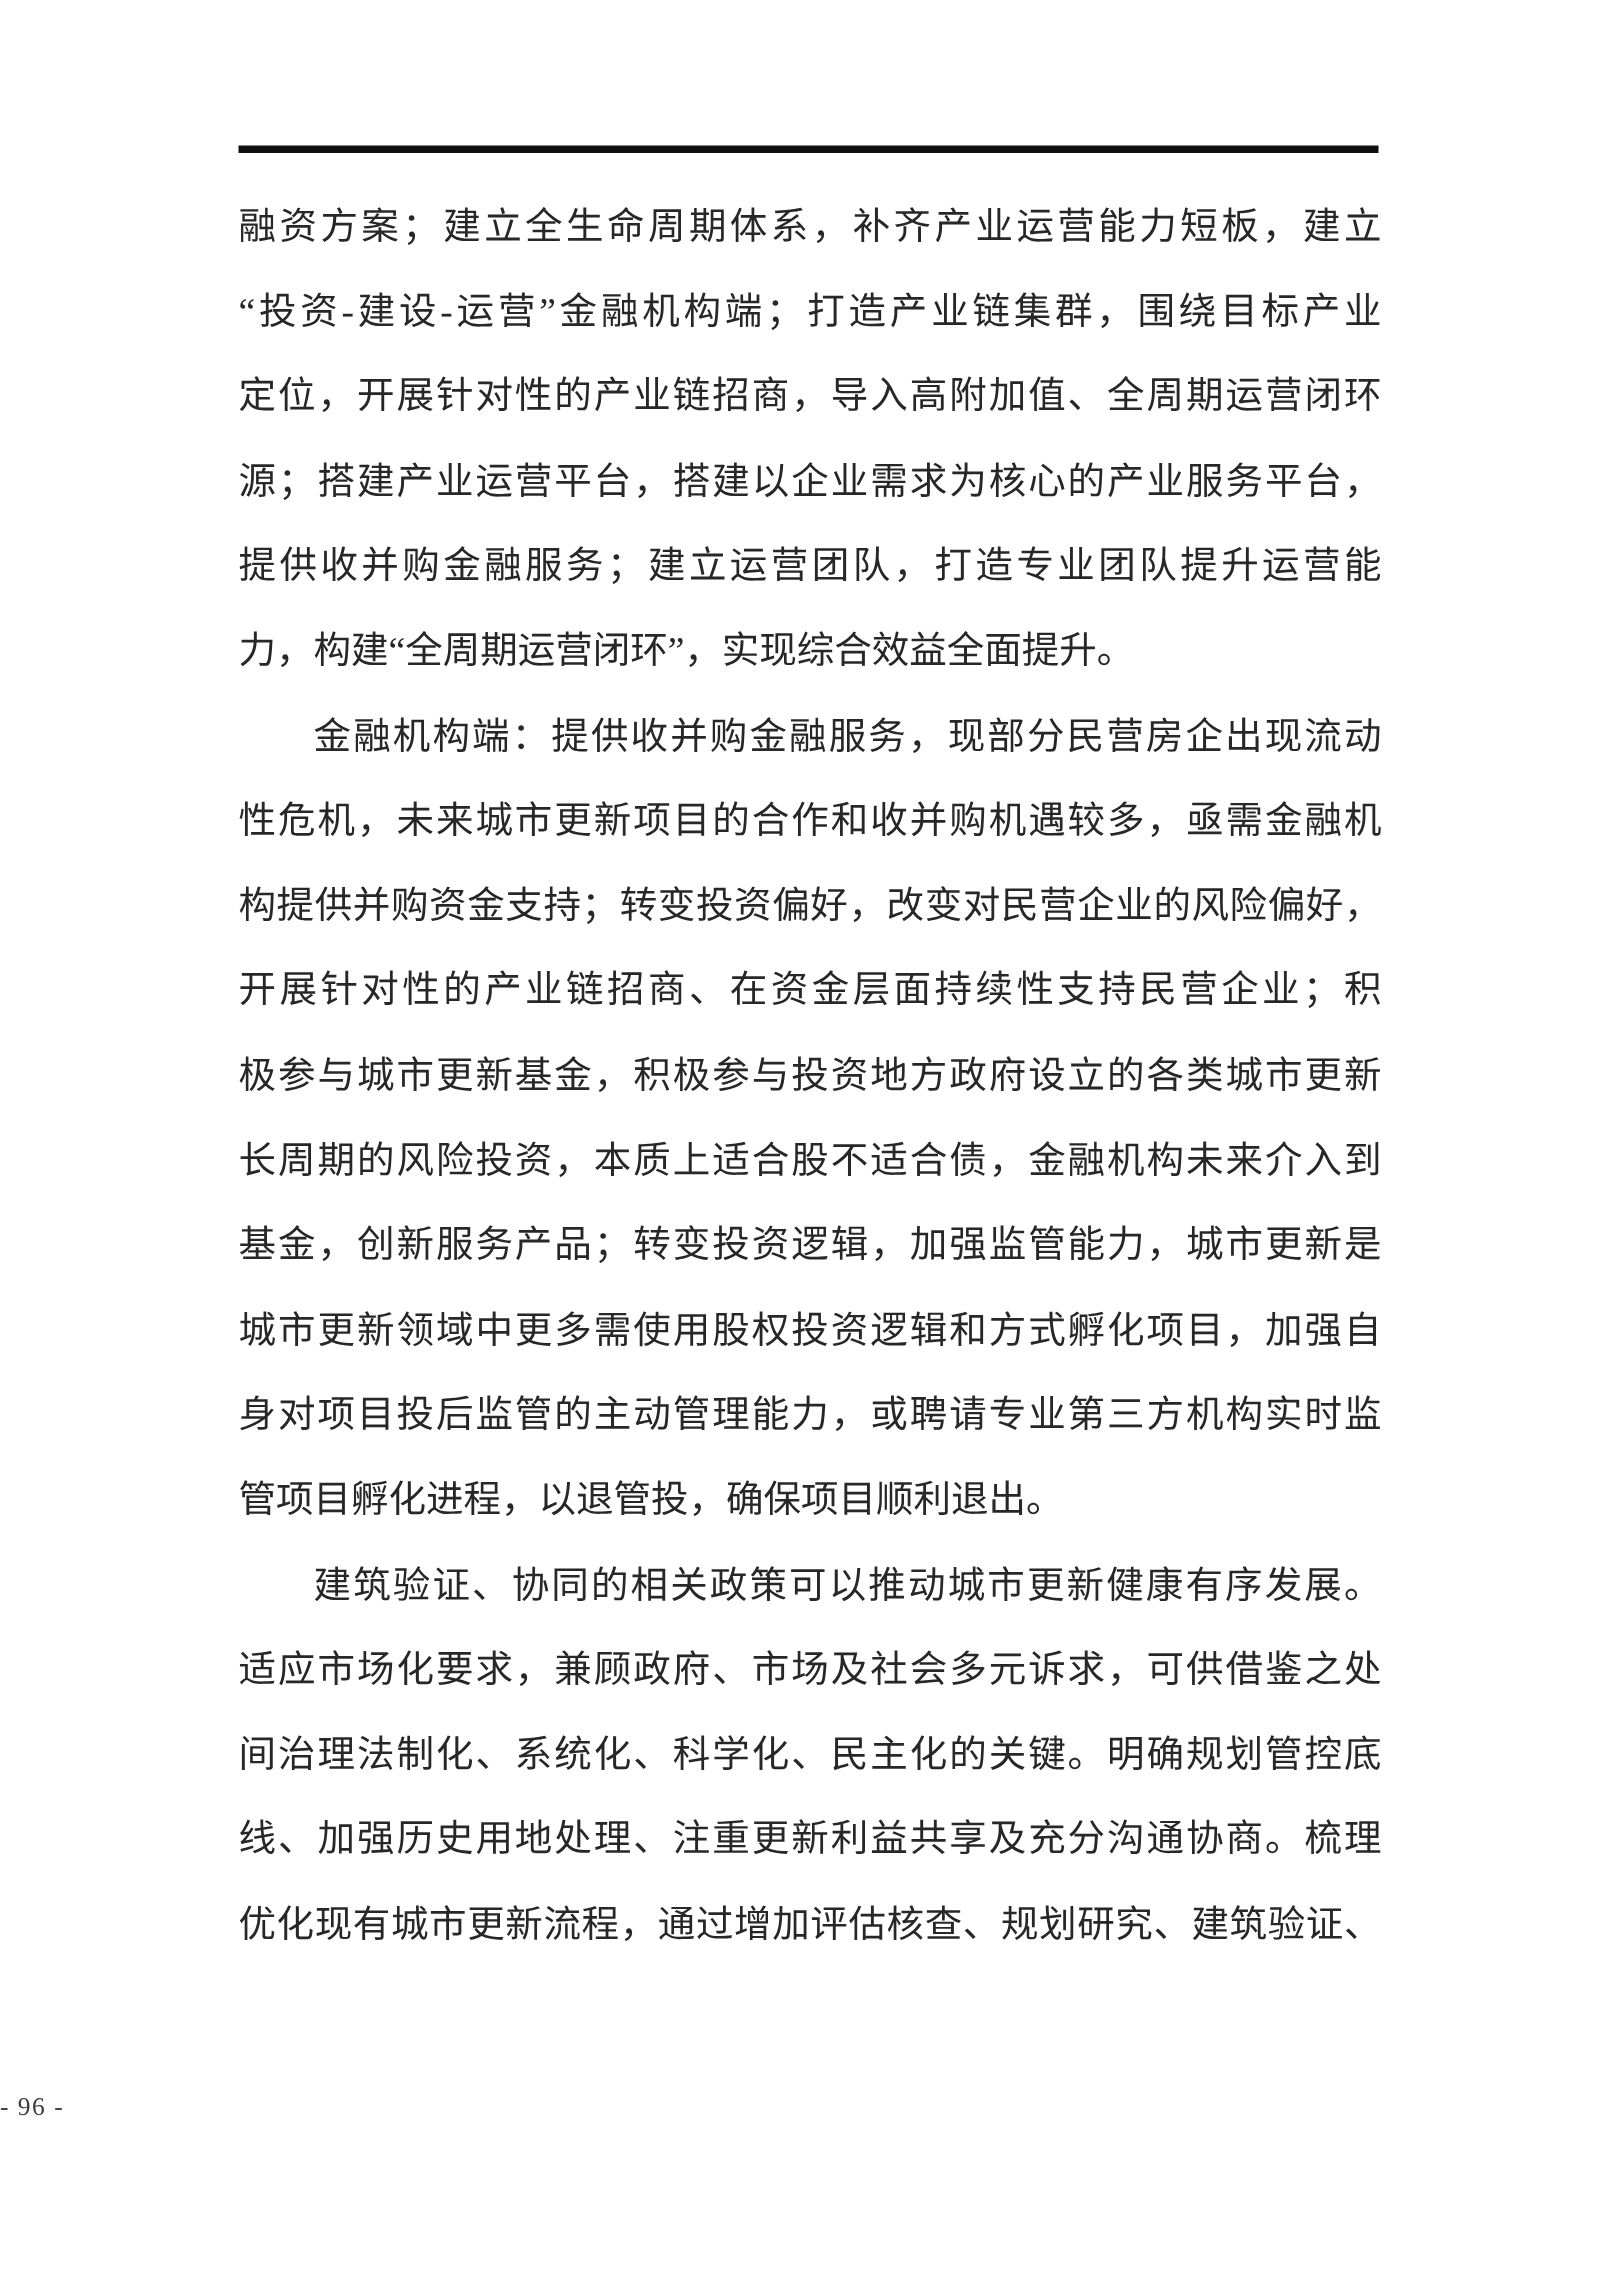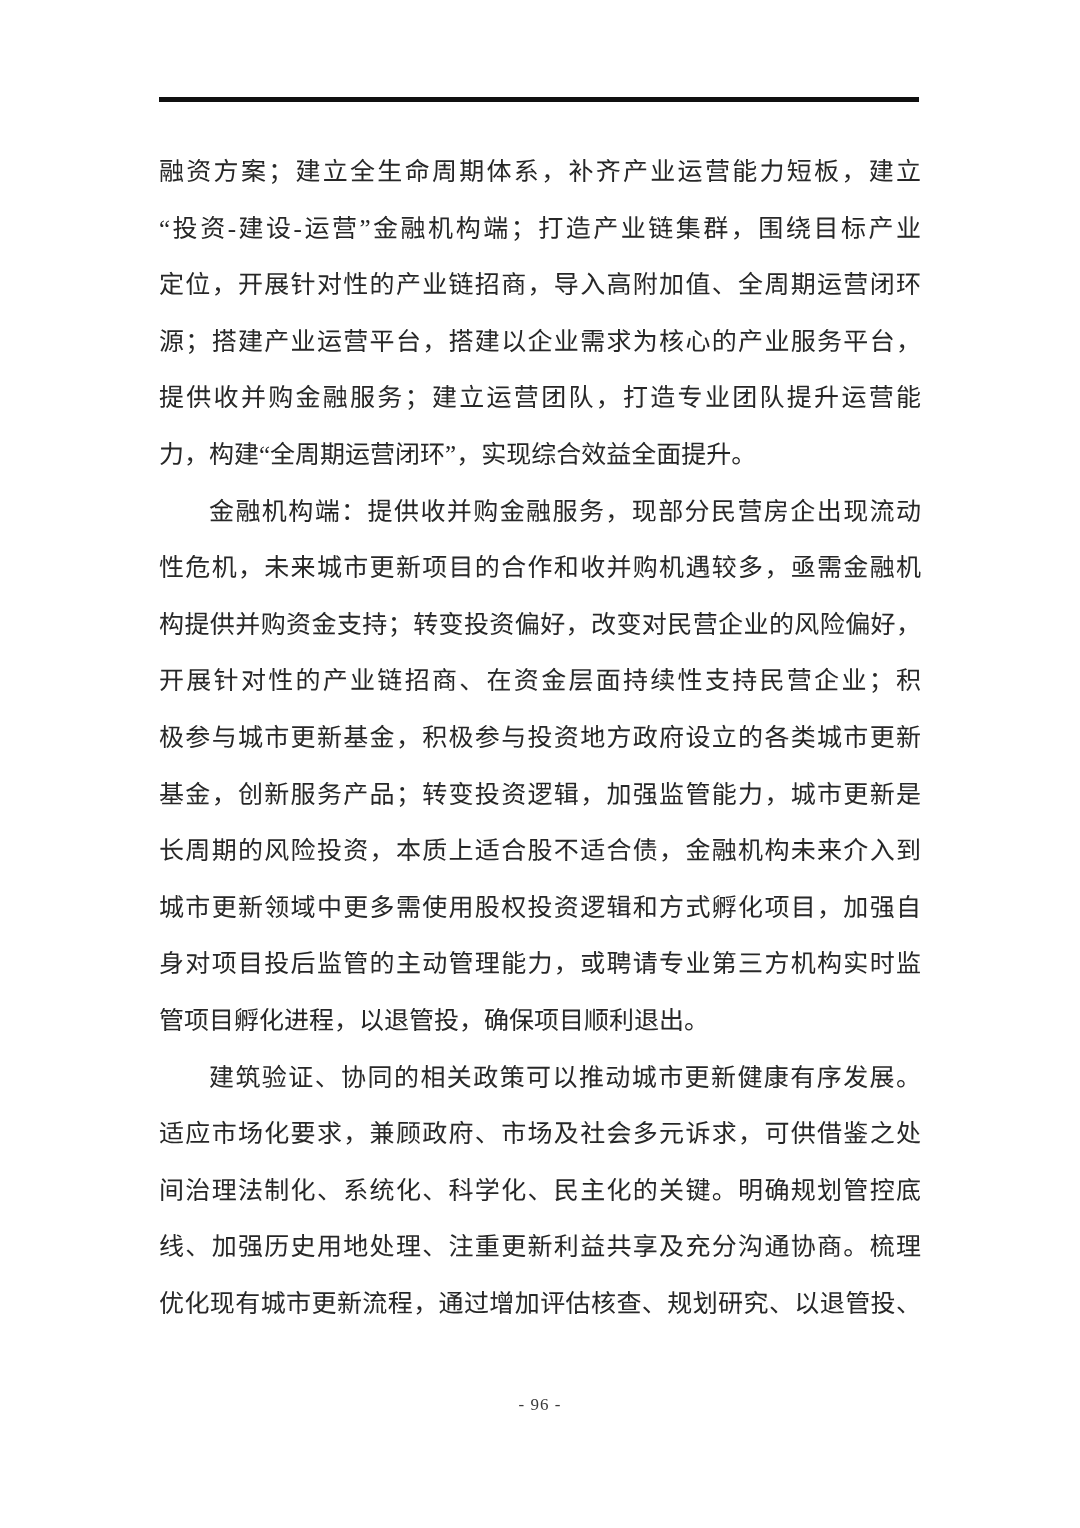--- a/index.html
+++ b/index.html
@@ -19,21 +19,21 @@
     position: absolute;
     left: 159px;
     top: 97px;
     width: 760px;
     height: 5px;
     background: var(--rule-color, #101010);
   }
   .doc-body {
     position: absolute;
     left: 159px;
-    top: 144px;
+    top: 124px;
     width: 762px;
     color: var(--text-color, #272727);
     font-size: 25px;
     line-height: 56.6px;
   }
   .line {
     width: 100%;
   }
   .line.fill {
     text-align: justify;
@@ -41,21 +41,21 @@
   }
   .line.indent {
     padding-left: 2em;
     box-sizing: border-box;
   }
   .footer {
     position: absolute;
     left: 0;
     top: 1395px;
     width: 1080px;
-    text-align: center;
+    text-align: left;
   }
   .page-number {
     font-size: 17px;
     color: var(--footer-color, #3a3a3a);
     letter-spacing: 1px;
     font-family: "Liberation Serif", "DejaVu Serif", serif;
   }
 </style>
 </head>
 <body>
@@ -67,27 +67,27 @@
       <div class="line fill">“投资-建设-运营”金融机构端；打造产业链集群，围绕目标产业</div>
       <div class="line fill">定位，开展针对性的产业链招商，导入高附加值、全周期运营闭环</div>
       <div class="line fill">源；搭建产业运营平台，搭建以企业需求为核心的产业服务平台，</div>
       <div class="line fill">提供收并购金融服务；建立运营团队，打造专业团队提升运营能</div>
       <div class="line">力，构建“全周期运营闭环”，实现综合效益全面提升。</div>
       <div class="line fill indent">金融机构端：提供收并购金融服务，现部分民营房企出现流动</div>
       <div class="line fill">性危机，未来城市更新项目的合作和收并购机遇较多，亟需金融机</div>
       <div class="line fill">构提供并购资金支持；转变投资偏好，改变对民营企业的风险偏好，</div>
       <div class="line fill">开展针对性的产业链招商、在资金层面持续性支持民营企业；积</div>
       <div class="line fill">极参与城市更新基金，积极参与投资地方政府设立的各类城市更新</div>
+      <div class="line fill">长周期的风险投资，本质上适合股不适合债，金融机构未来介入到</div>
       <div class="line fill">基金，创新服务产品；转变投资逻辑，加强监管能力，城市更新是</div>
-      <div class="line fill">长周期的风险投资，本质上适合股不适合债，金融机构未来介入到</div>
       <div class="line fill">城市更新领域中更多需使用股权投资逻辑和方式孵化项目，加强自</div>
       <div class="line fill">身对项目投后监管的主动管理能力，或聘请专业第三方机构实时监</div>
       <div class="line">管项目孵化进程，以退管投，确保项目顺利退出。</div>
       <div class="line fill indent">建筑验证、协同的相关政策可以推动城市更新健康有序发展。</div>
       <div class="line fill">适应市场化要求，兼顾政府、市场及社会多元诉求，可供借鉴之处</div>
       <div class="line fill">间治理法制化、系统化、科学化、民主化的关键。明确规划管控底</div>
       <div class="line fill">线、加强历史用地处理、注重更新利益共享及充分沟通协商。梳理</div>
-      <div class="line fill">优化现有城市更新流程，通过增加评估核查、规划研究、以退管投、</div>
+      <div class="line fill">优化现有城市更新流程，通过增加评估核查、规划研究、建筑验证、</div>
     </div>
   <div class="footer">
     <span class="page-number">- 96 -</span>
   </div>
 </div>
 
 </body></html>

